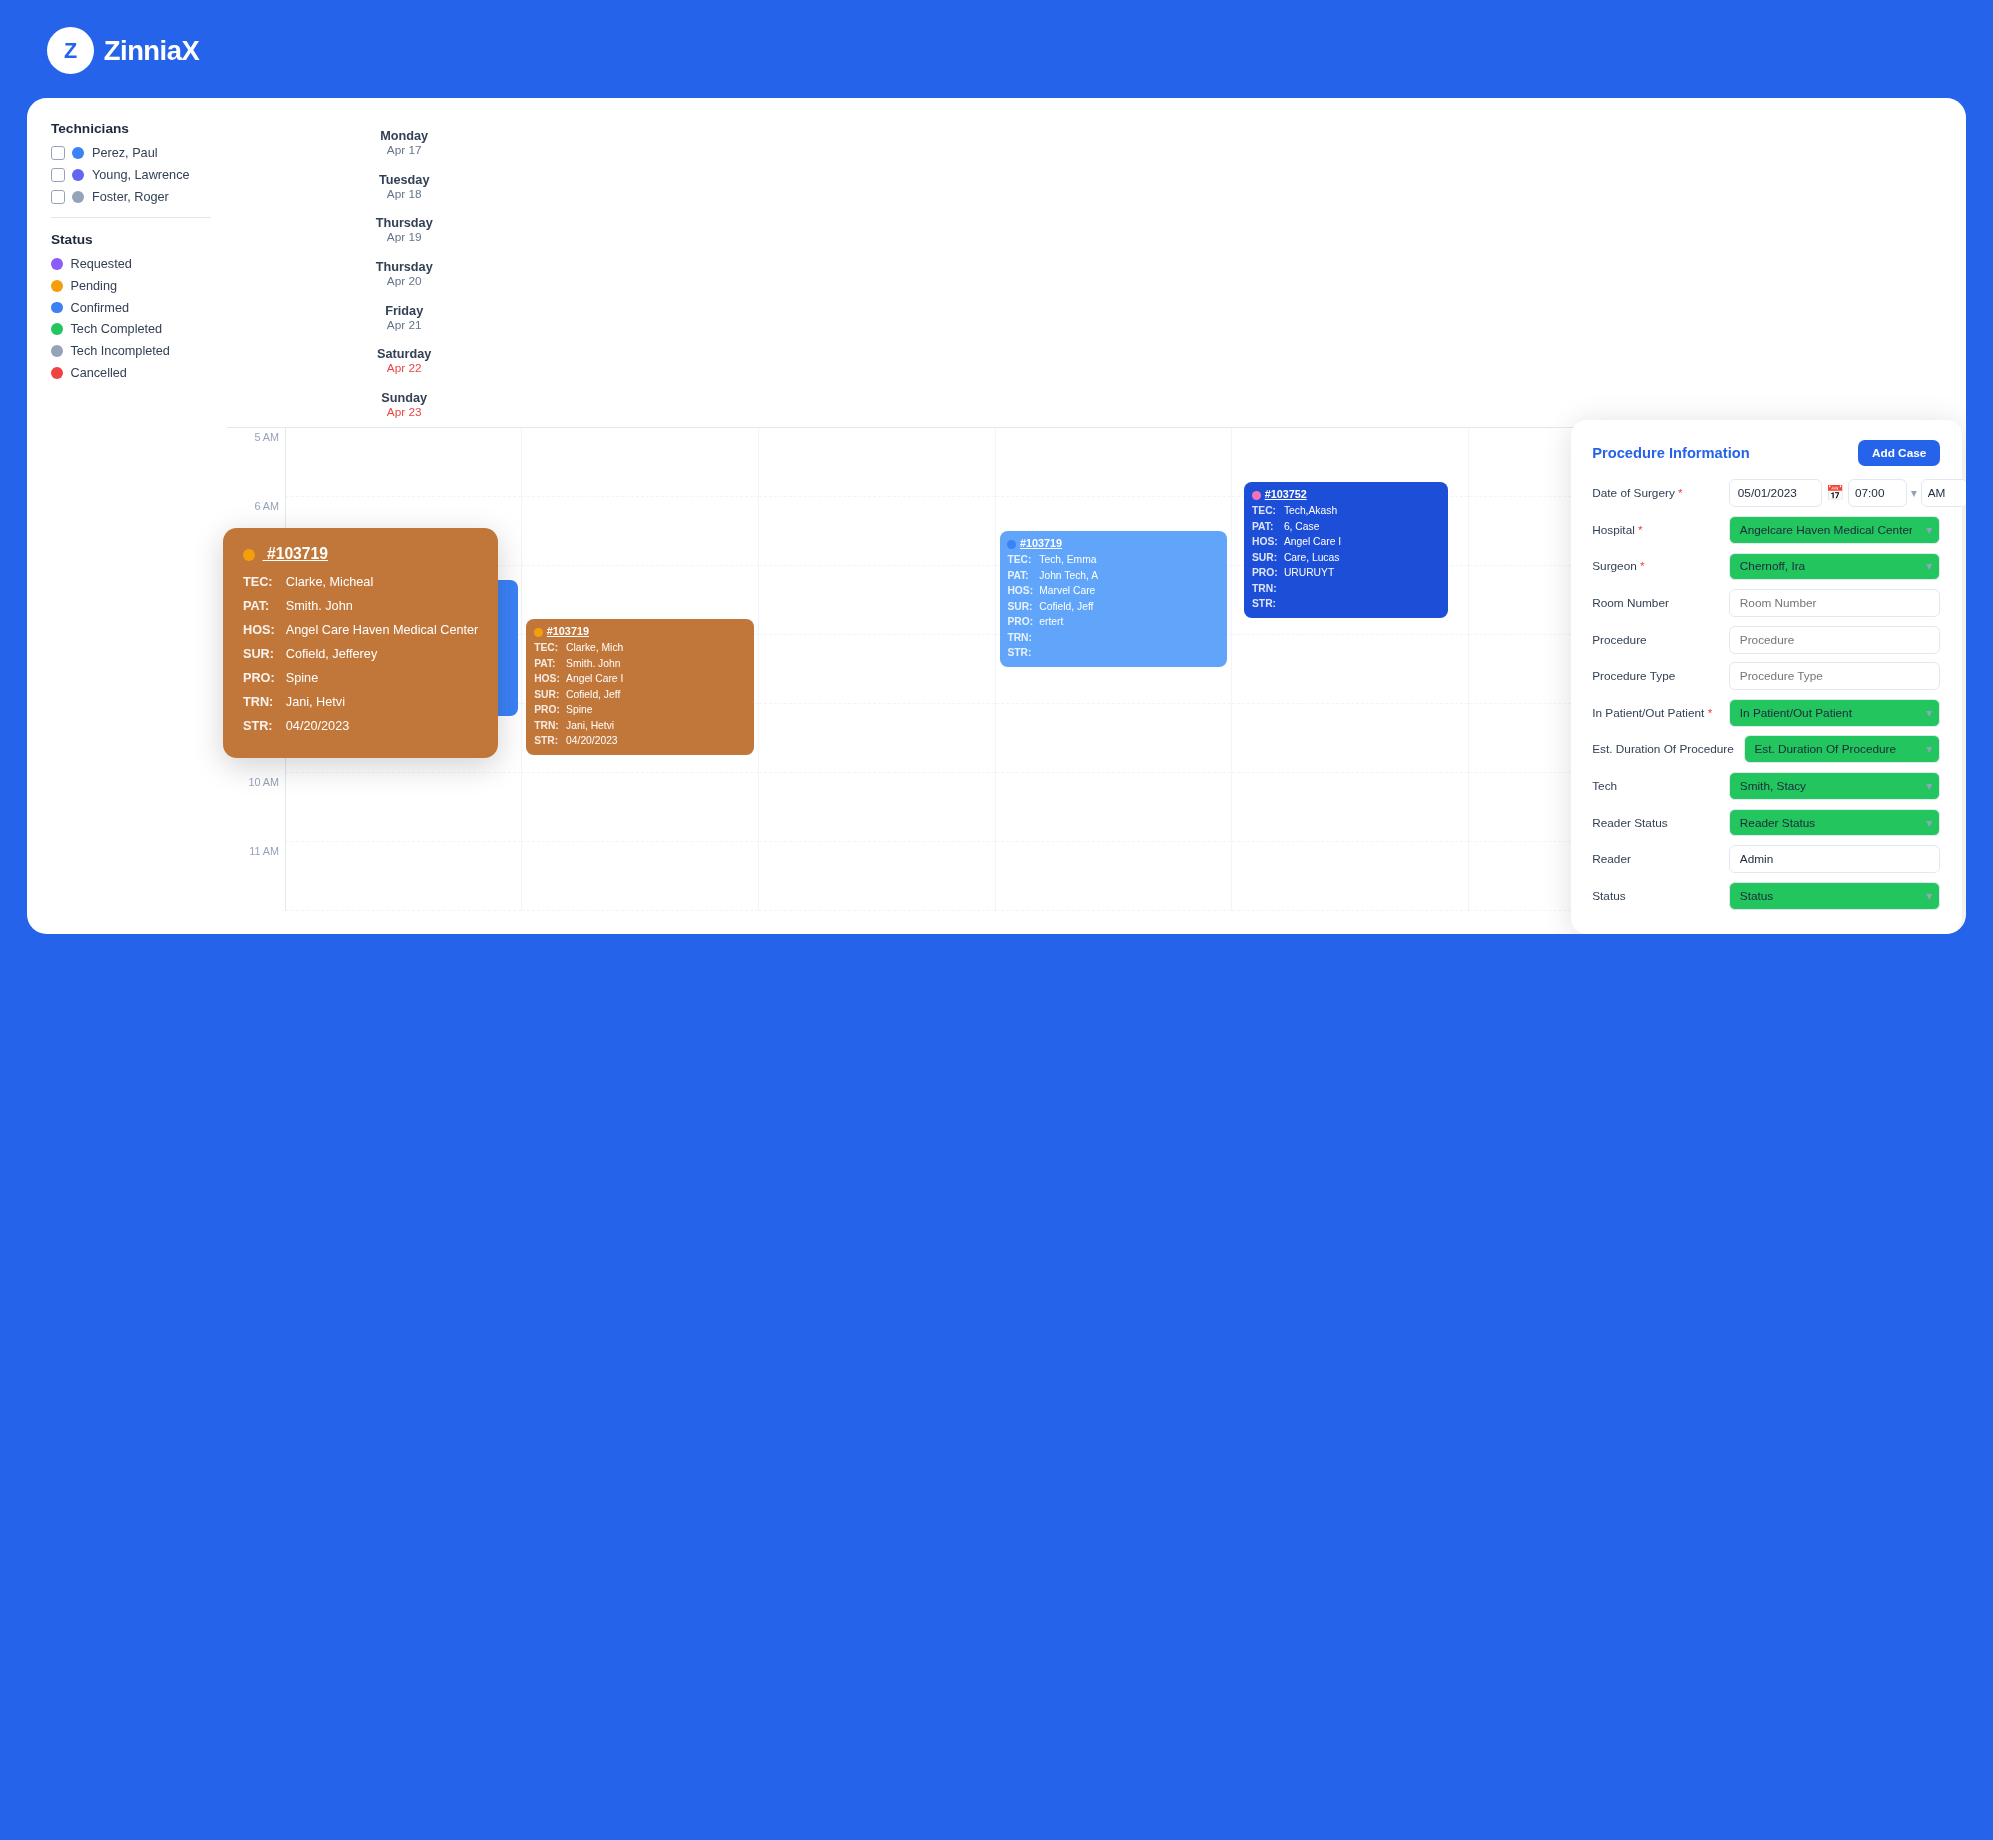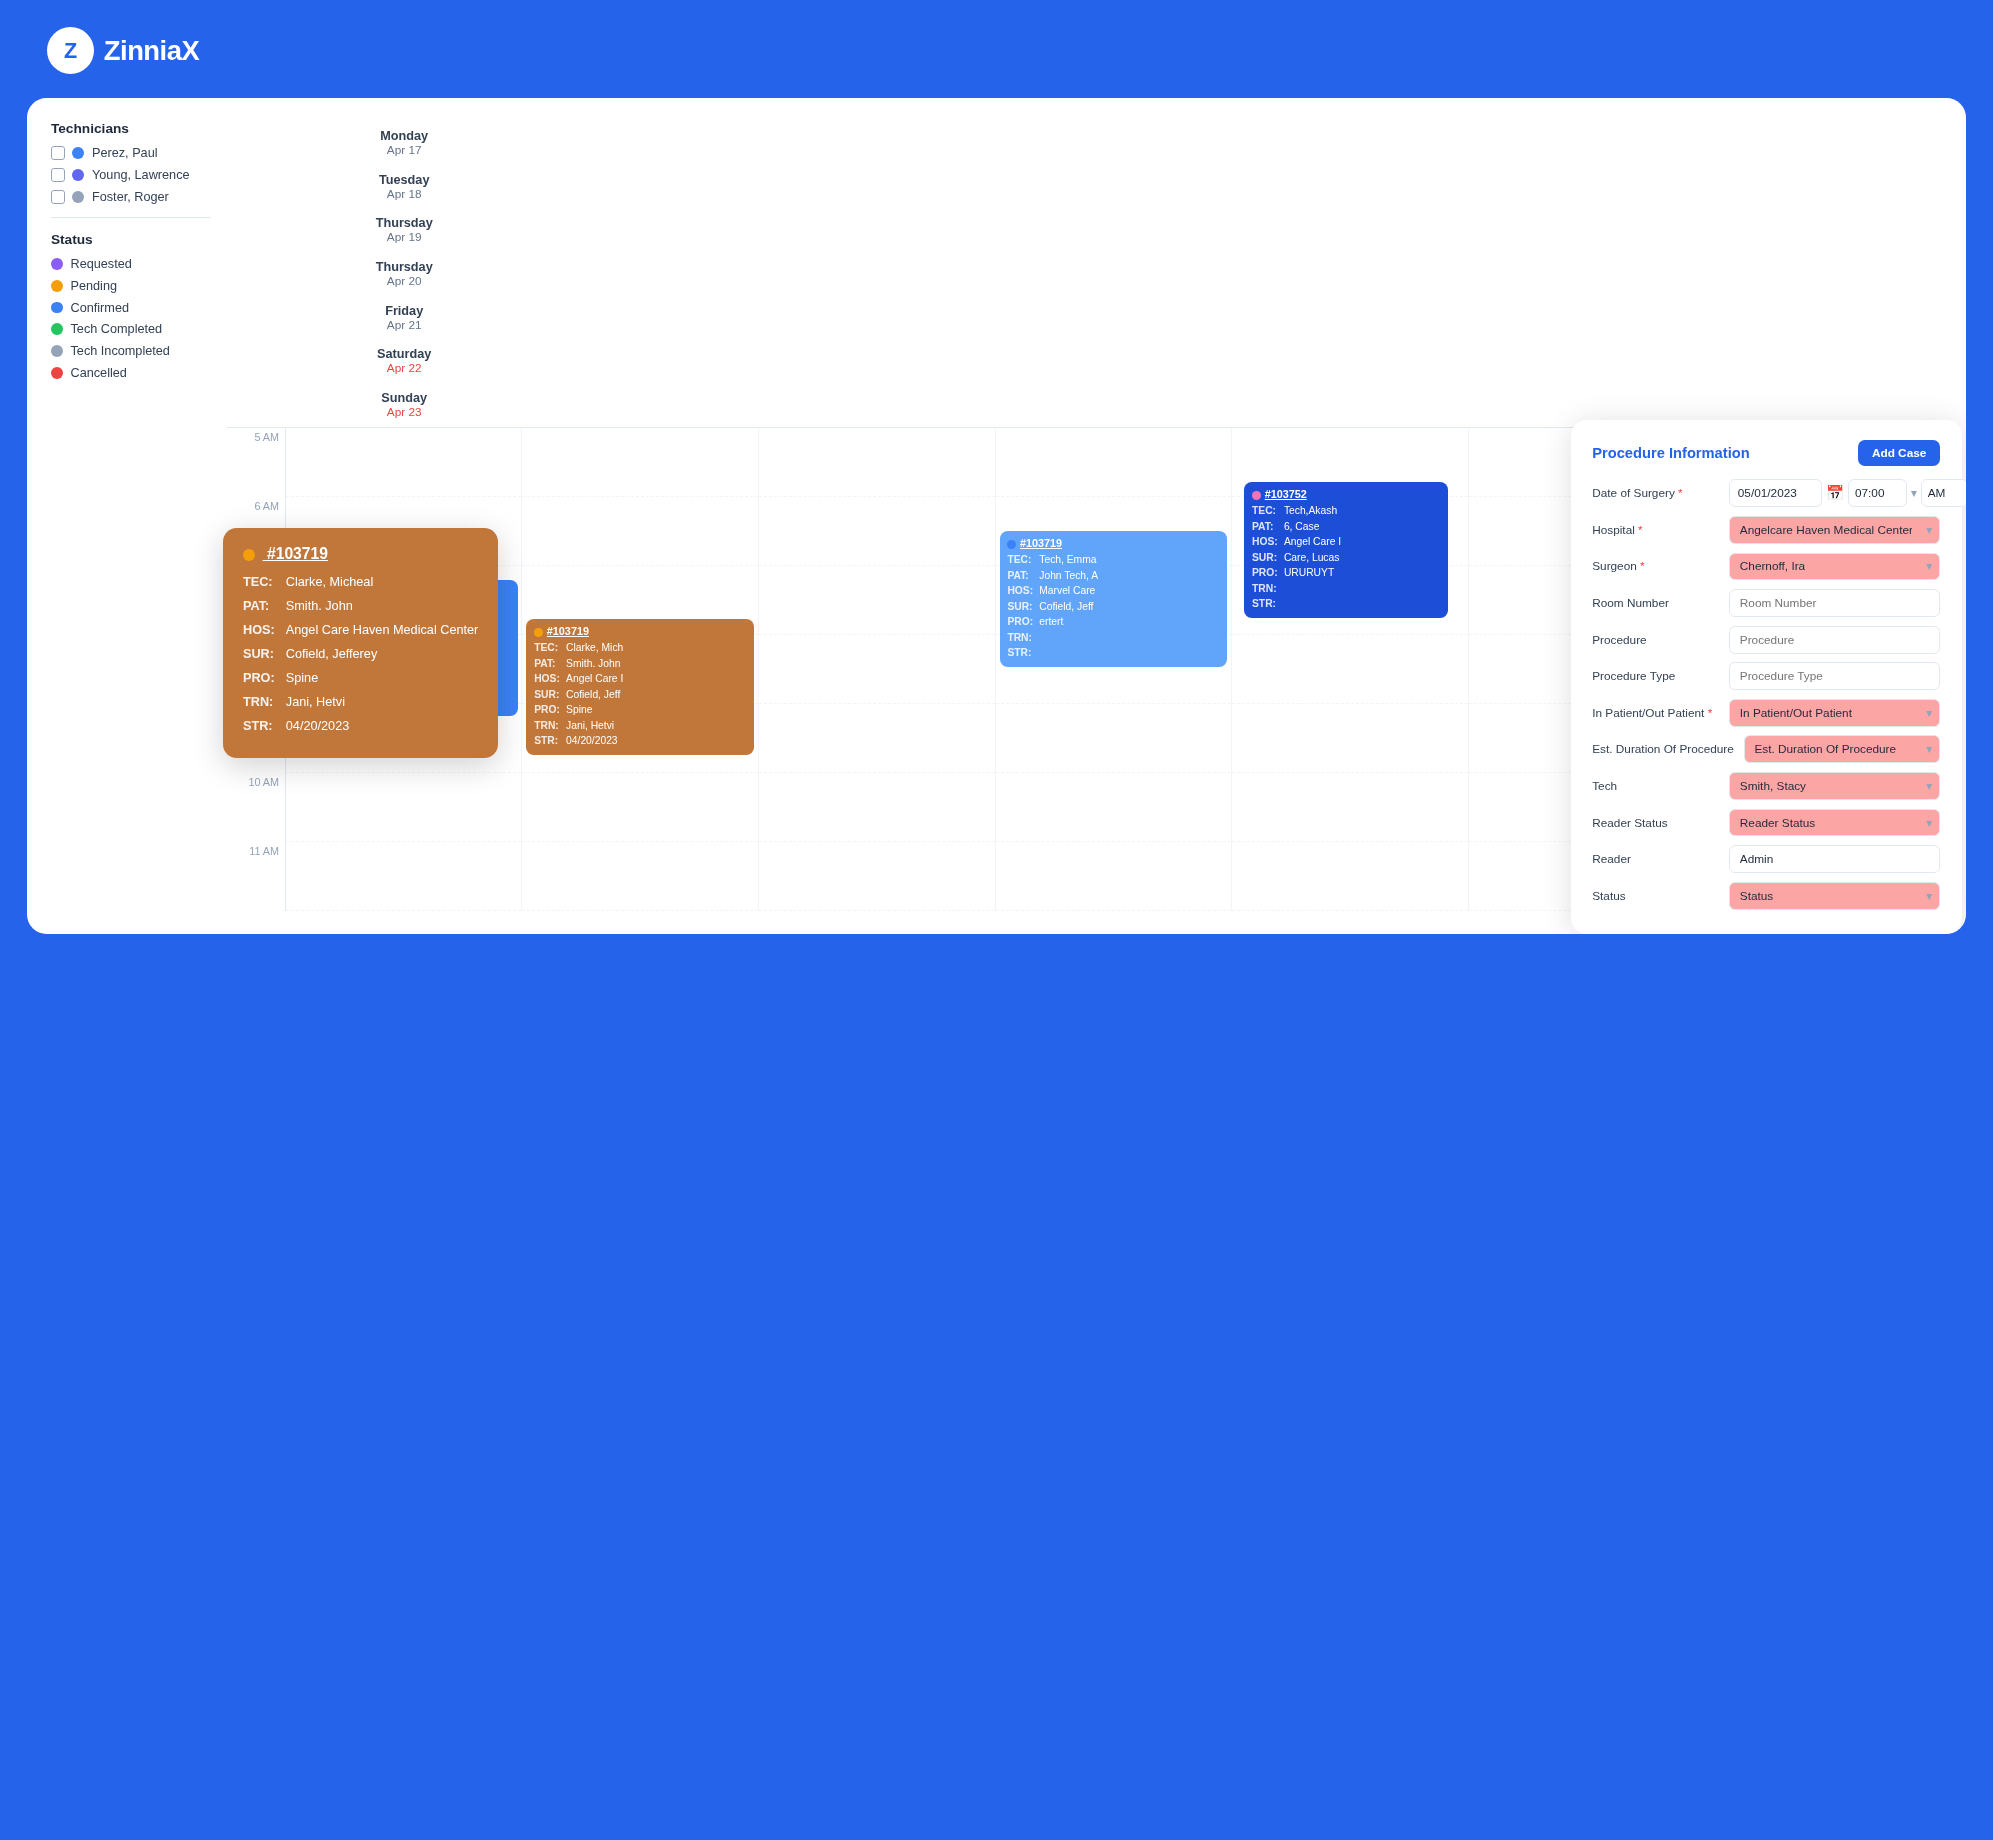--- a/index.html
+++ b/index.html
@@ -274,21 +274,21 @@
       flex: 1;
       position: relative;
     }
     .select-wrapper select {
       width: 100%;
       border: 1px solid #e2e8f0;
       border-radius: 5.9px;
       padding: 5.9px 27.4px 5.9px 9.8px;
       font-size: 11.8px;
       color: #1e293b;
-      background: #fca5a5;
+      background: #22c55e;
       outline: none;
       appearance: none;
       -webkit-appearance: none;
       cursor: pointer;
     }
     .select-wrapper::after {
       content: '▾';
       position: absolute;
       right: 7.8px;
       top: 50%;

